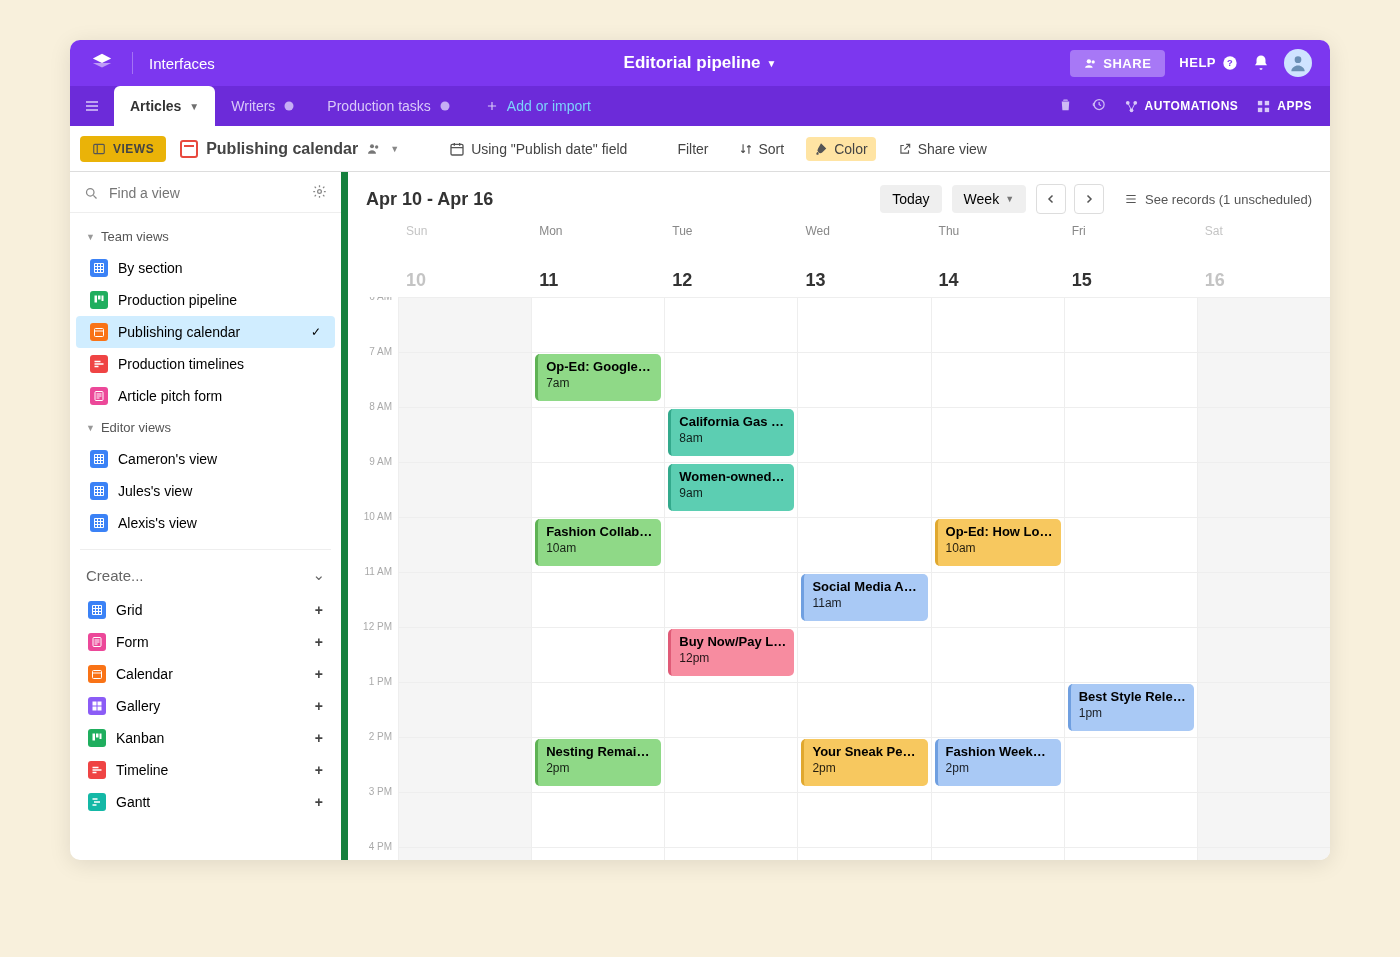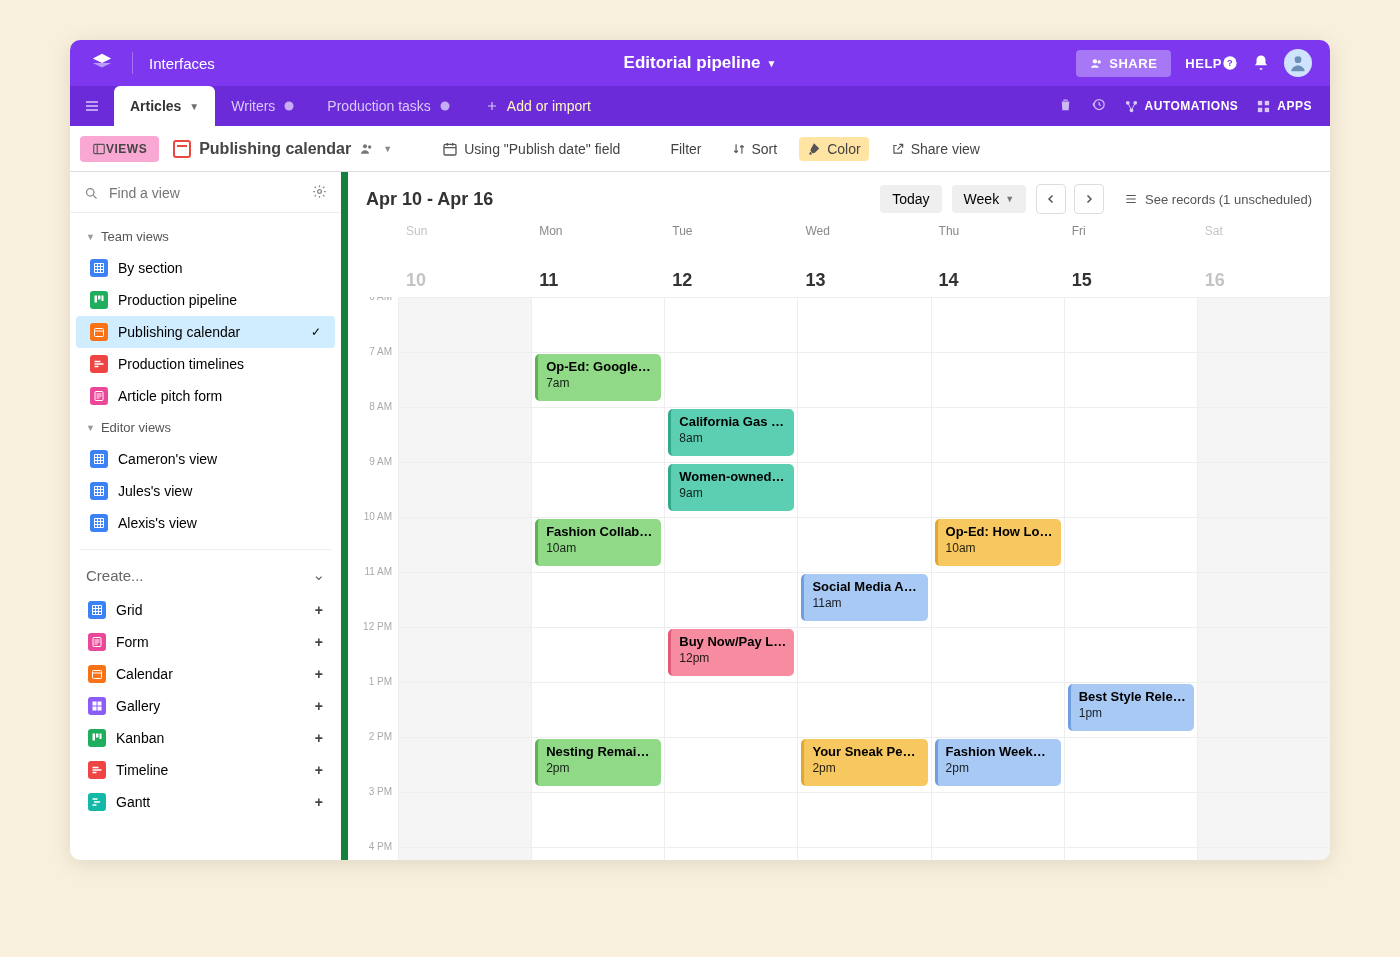--- a/index.html
+++ b/index.html
@@ -7,37 +7,37 @@
 .app-window { width: 1260px; height: 820px; margin: 0 auto; background: #fff; border-radius: 10px; overflow: hidden; box-shadow: 0 4px 22px rgba(0,0,0,.1); display: flex; flex-direction: column; }
 
 
 .topbar { background: #7c37ef; color: #fff; display: flex; align-items: center; height: 46px; padding: 15px 18px; position: relative; }
 .logo-box { width: 28px; height: 28px; display: flex; align-items: center; justify-content: center; }
 .logo-divider { width: 1px; height: 22px; background: rgba(255,255,255,.3); margin: 0 16px; }
 .interfaces-link { font-size: 15px; font-weight: 500; }
 .project-title { position: absolute; left: 50%; transform: translateX(-50%); font-size: 17px; font-weight: 600; display: flex; align-items: center; gap: 6px; }
 .topbar-right { margin-left: auto; display: flex; align-items: center; gap: 14px; }
 .share-btn { background: #a778f6; padding: 6px 14px; border-radius: 4px; font-size: 13px; font-weight: 700; letter-spacing: .5px; display: flex; align-items: center; gap: 6px; }
-.help { font-size: 13px; font-weight: 700; letter-spacing: .5px; display: flex; align-items: center; }
+.help { font-size: 13px; font-weight: 700; letter-spacing: .5px; display: flex; align-items: flex-start; gap: 6px; }
 .avatar { width: 28px; height: 28px; border-radius: 50%; background: #cfe3ff; display: flex; align-items: center; justify-content: center; }
 .avatar svg { width: 20px; height: 20px; fill: #6b8fb5; }
 
 
 .tabsbar { background: #6c2bd9; display: flex; align-items: center; height: 40px; color: #fff; font-size: 14px; }
 .hamburger { width: 44px; display: flex; align-items: center; justify-content: center; }
 .tab { padding: 0 16px; height: 100%; display: flex; align-items: center; gap: 8px; color: #d9c9f9; cursor: pointer; justify-content: space-between; }
 .tab.active { background: #fff; color: #333; border-radius: 6px 6px 0 0; font-weight: 600; }
 .tab .chev { font-size: 10px; opacity: .7; }
-.add-import { display: flex; align-items: center; gap: 8px; padding: 0 18px; color: #fef9c3; }
+.add-import { display: flex; align-items: center; gap: 8px; padding: 0 18px; color: #7dd3fc; }
 .tabsbar-right { margin-left: auto; display: flex; align-items: center; gap: 18px; padding-right: 18px; font-size: 12px; font-weight: 700; letter-spacing: .5px; }
 .tabsbar-right .ico { font-size: 15px; opacity: .9; }
 
 
 .toolbar { height: 46px; border-bottom: 1px solid #ddd; display: flex; align-items: center; padding: 0 10px; gap: 14px; font-size: 14px; color: #444; }
-.views-btn { background: #f9a8d4; padding: 6px 12px; border-radius: 4px; font-weight: 700; letter-spacing: .5px; font-size: 12px; display: flex; align-items: center; gap: 0; }
+.views-btn { background: #eab308; padding: 6px 12px; border-radius: 4px; font-weight: 700; letter-spacing: .5px; font-size: 12px; display: flex; align-items: center; gap: 7px; }
 .view-name { display: flex; align-items: center; gap: 8px; font-weight: 600; font-size: 16px; }
 .tool { display: flex; align-items: center; gap: 6px; padding: 4px 8px; border-radius: 4px; cursor: pointer; }
 .tool.color-active { background: #ffe4a3; }
 .calicon { width: 18px; height: 18px; border: 2px solid #e8493e; border-radius: 3px; position: relative; }
 .calicon::before { content:""; position:absolute; top:3px; left:2px; right:2px; height:2px; background:#e8493e; }
 
 
 .main { flex: 1; display: flex; min-height: 0; }
 .sidebar { width: 278px; border-right: 7px solid #15803d; display: flex; flex-direction: column; font-size: 14px; }
 .find-row { display: flex; align-items: center; gap: 10px; padding: 12px 14px 10px; color: #777; border-bottom: 1px solid #eee; }

